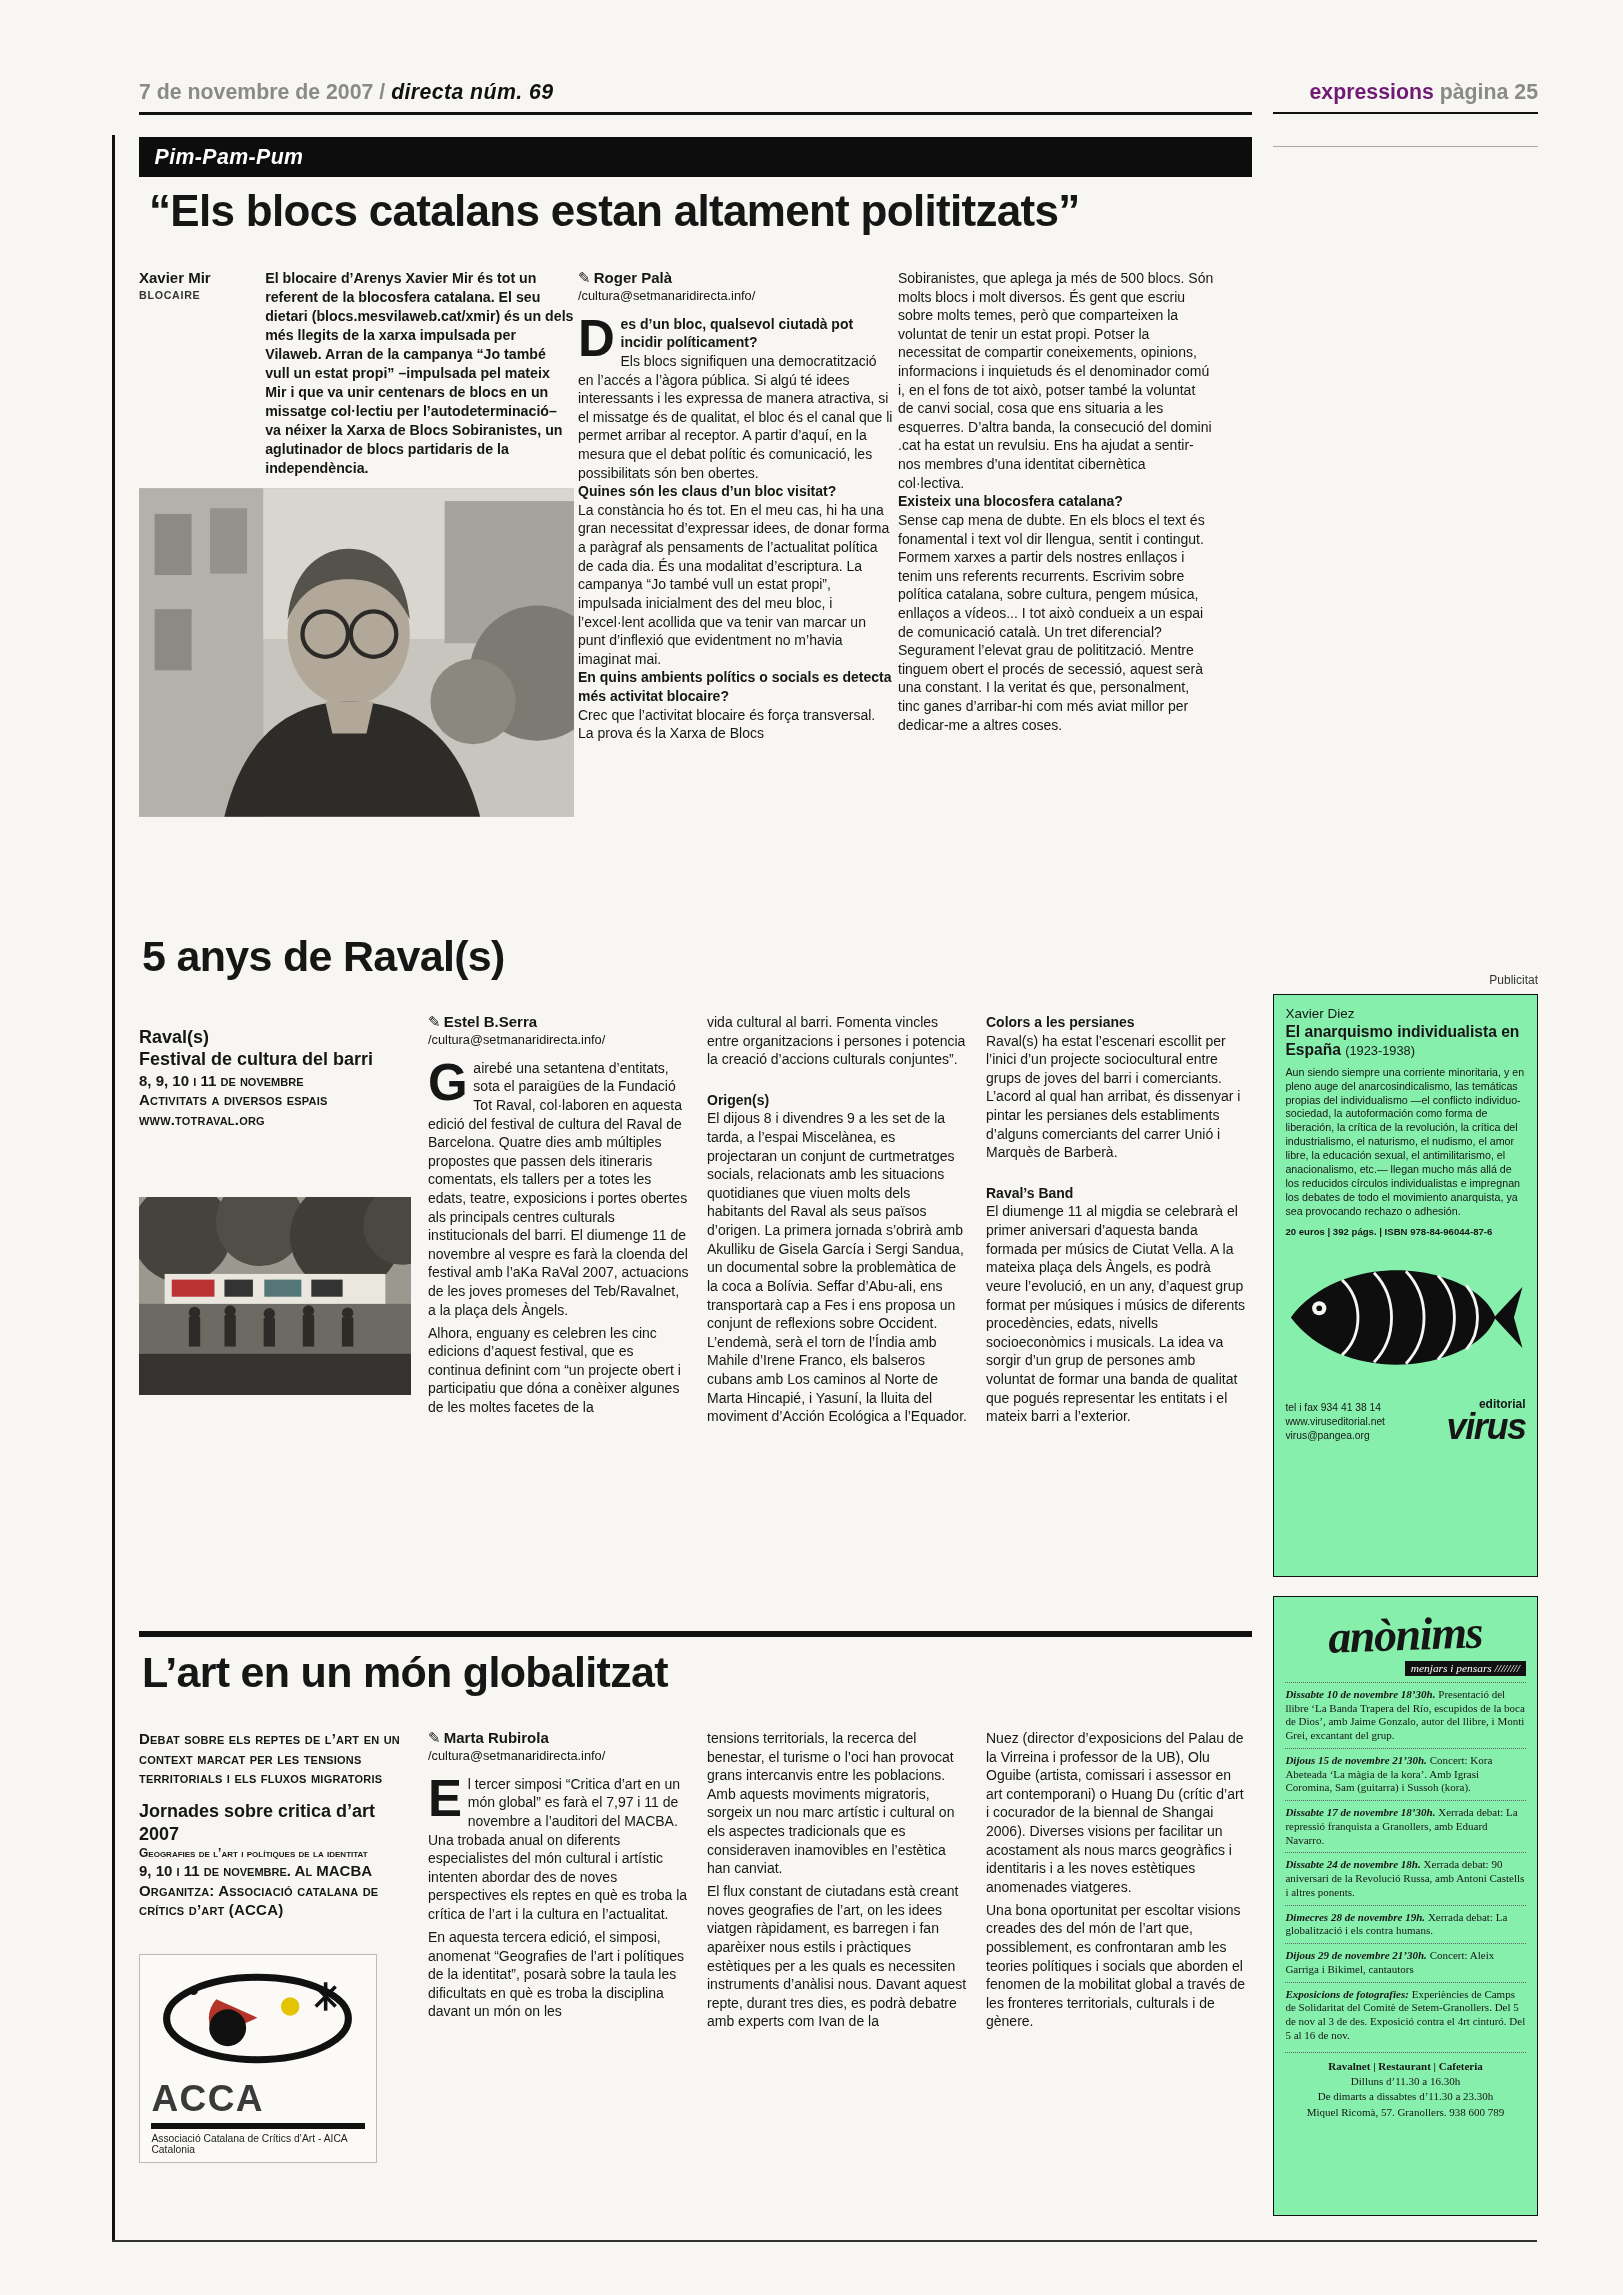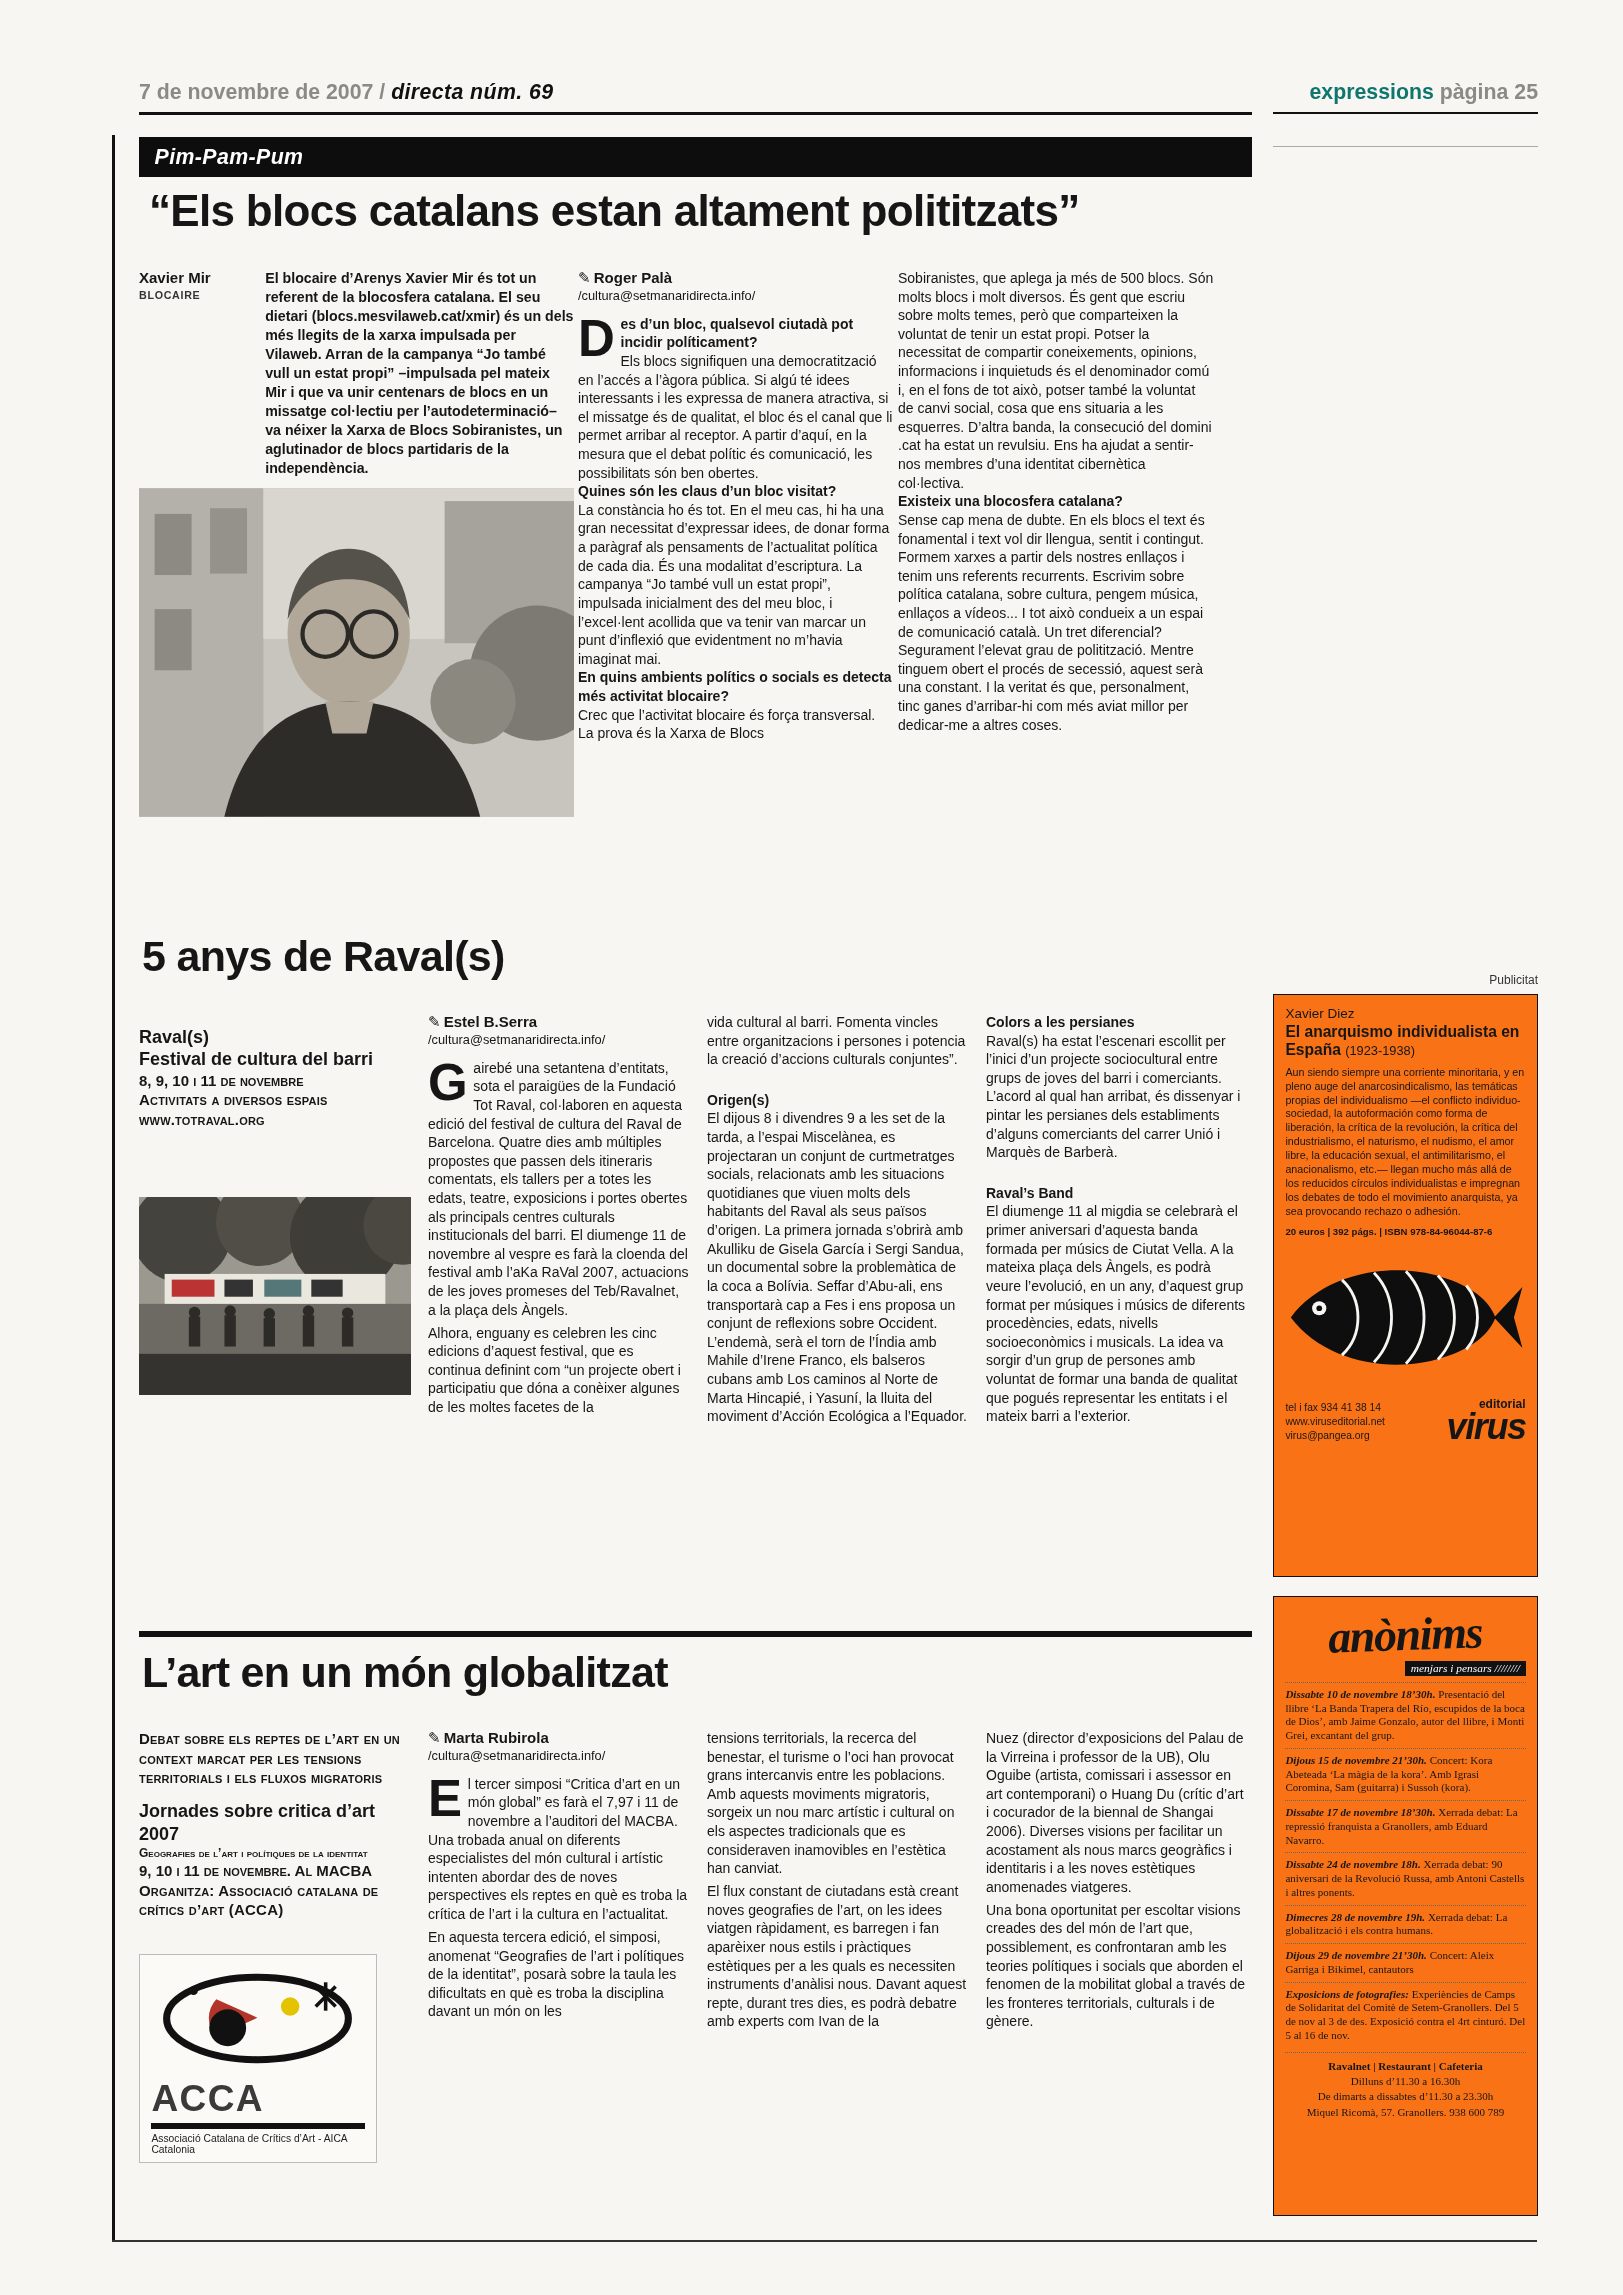--- a/index.html
+++ b/index.html
@@ -19,21 +19,21 @@
   .header-left {
     position:absolute; left:139px; top:80px; width:1113px;
     font-size:21.3px; font-weight:bold; padding-bottom:7.1px; border-bottom:3.6px solid #111;
   }
   .header-left .hdate { color:#8a8a86; }
   .header-left .htitle { color:#111; font-style:italic; letter-spacing:0.4px; }
   .header-right {
     position:absolute; left:1273px; top:80px; width:265px;
     font-size:21.3px; text-align:right; padding-bottom:7.1px; border-bottom:2.8px solid #111;
   }
-  .header-right .hsec { font-weight:bold; color:#0f766e; }
+  .header-right .hsec { font-weight:bold; color:#701a75; }
   .header-right .hpage { color:#8a8a86; font-weight:bold; }
   .thinline2 { position:absolute; left:1273px; top:146px; width:265px; height:1.4px; background:#aaa; }
 
   
   .kicker {
     position:absolute; left:139px; top:137px; width:1113px; height:40px;
     background:#0d0d0d; color:#fff; display:flex; align-items:center;
     font-size:21.3px; font-weight:bold; font-style:italic; padding-left:15.6px; letter-spacing:0.4px;
   }
   .headline { position:absolute; left:149px; top:186px; width:1102px; font-size:44px; font-weight:bold; letter-spacing:-0.7px; }
@@ -75,21 +75,21 @@
   .subhead { font-weight:bold; font-size:14px; margin-top:22px; }
 
   
   .accabox { width:238px; margin-top:34px; background:#fbfaf7; border:0.7px solid #bbb; padding:10px 11.4px 7.1px; }
   .accaname { font-size:37px; font-weight:bold; color:#3a3a3a; letter-spacing:1.4px; margin-top:4.3px; }
   .accabar { height:5.7px; background:#111; margin:2.8px 0 4.3px; }
   .accasub { font-size:10.3px; color:#222; }
 
   
   .publicitat { position:absolute; left:1273px; top:973px; width:265px; text-align:right; font-size:12px; color:#333; }
-  .adbox { position:absolute; left:1273px; width:265px; border:1.4px solid #111; background:#f97316; padding:11.4px 11.4px 8.5px; }
+  .adbox { position:absolute; left:1273px; width:265px; border:1.4px solid #111; background:#86efac; padding:11.4px 11.4px 8.5px; }
   .virusbox { top:994px; height:583px; }
   .v-author { font-size:13.5px; margin-bottom:1.4px; }
   .v-title { font-size:15.6px; font-weight:bold; line-height:1.15; }
   .v-years { font-weight:normal; font-size:12.8px; }
   .v-body { font-size:10.7px; line-height:1.3; margin-top:7.1px; text-align:left; }
   .v-meta { font-size:9.6px; font-weight:bold; margin-top:7.1px; }
   .v-fish { margin:12.8px auto 7.1px; }
   .v-bottom { display:flex; justify-content:space-between; align-items:flex-end; margin-top:10px; }
   .v-contact { font-size:10.3px; line-height:1.35; }
   .v-logo { text-align:right; }

